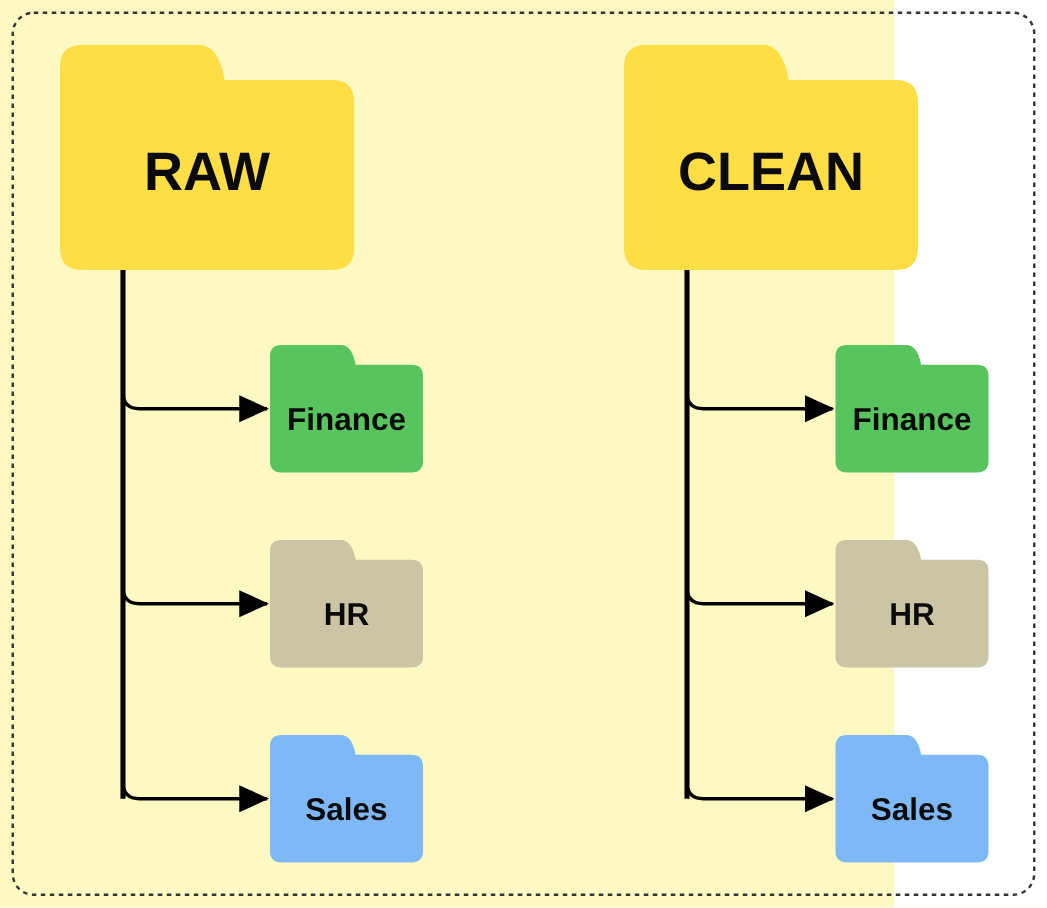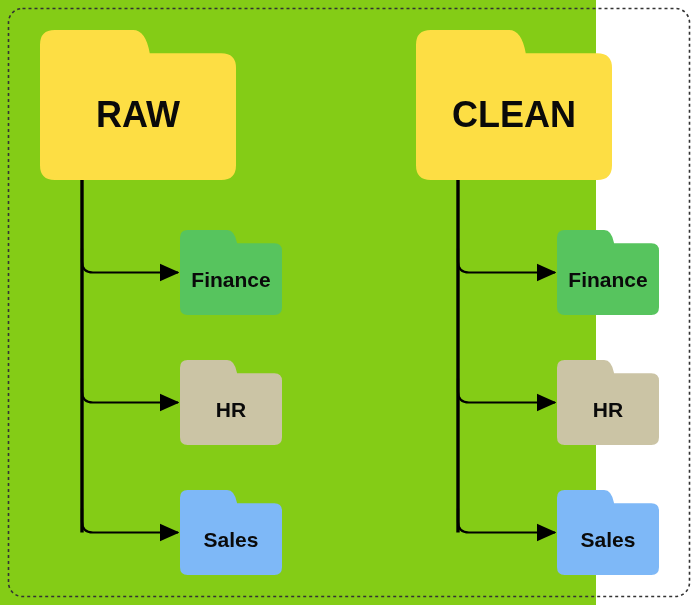--- a/index.html
+++ b/index.html
@@ -10,21 +10,21 @@
   body {
     width: 698px;
     height: 605px;
     font-family: "Liberation Sans", sans-serif;
     overflow: hidden;
   }
   #canvas {
     position: relative;
     width: 596px;
     height: 605px;
-    background: #84cc16;
+    background: #fef9c3;
   }
   #diagram-svg {
     position: absolute;
     left: 0;
     top: 0;
     width: 698px;
     height: 605px;
     display: block;
   }
   .folder-label {

